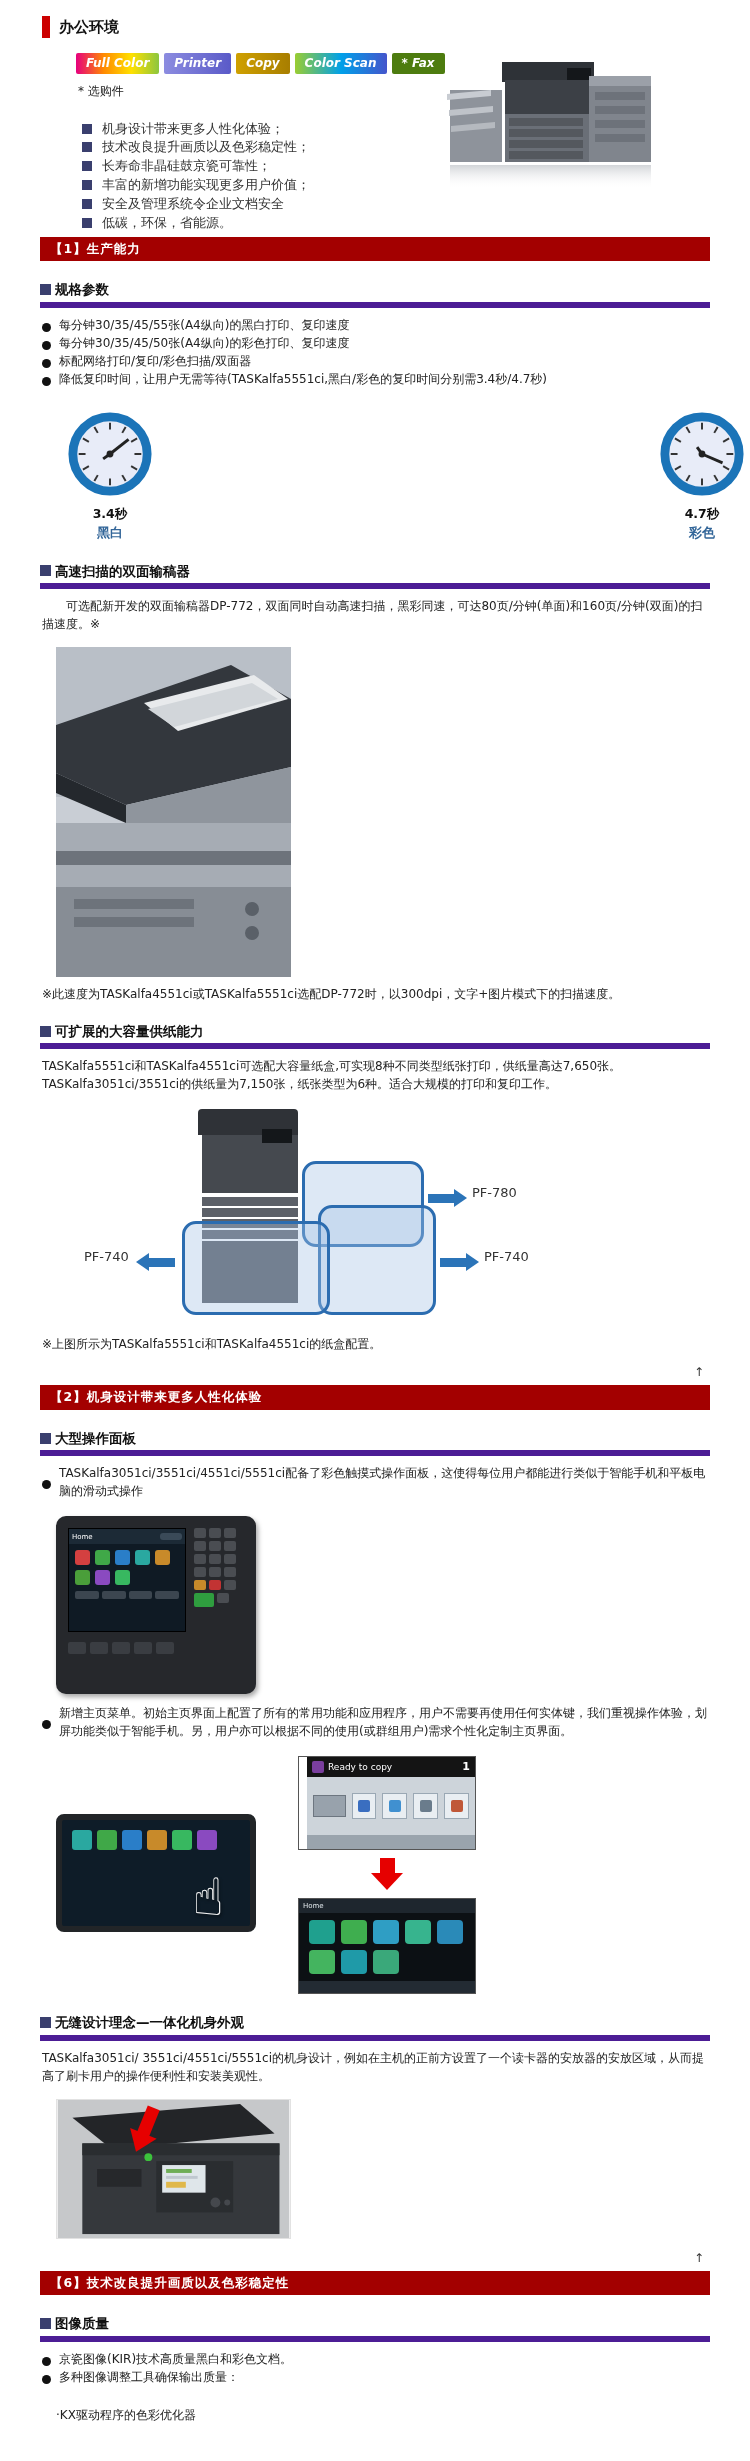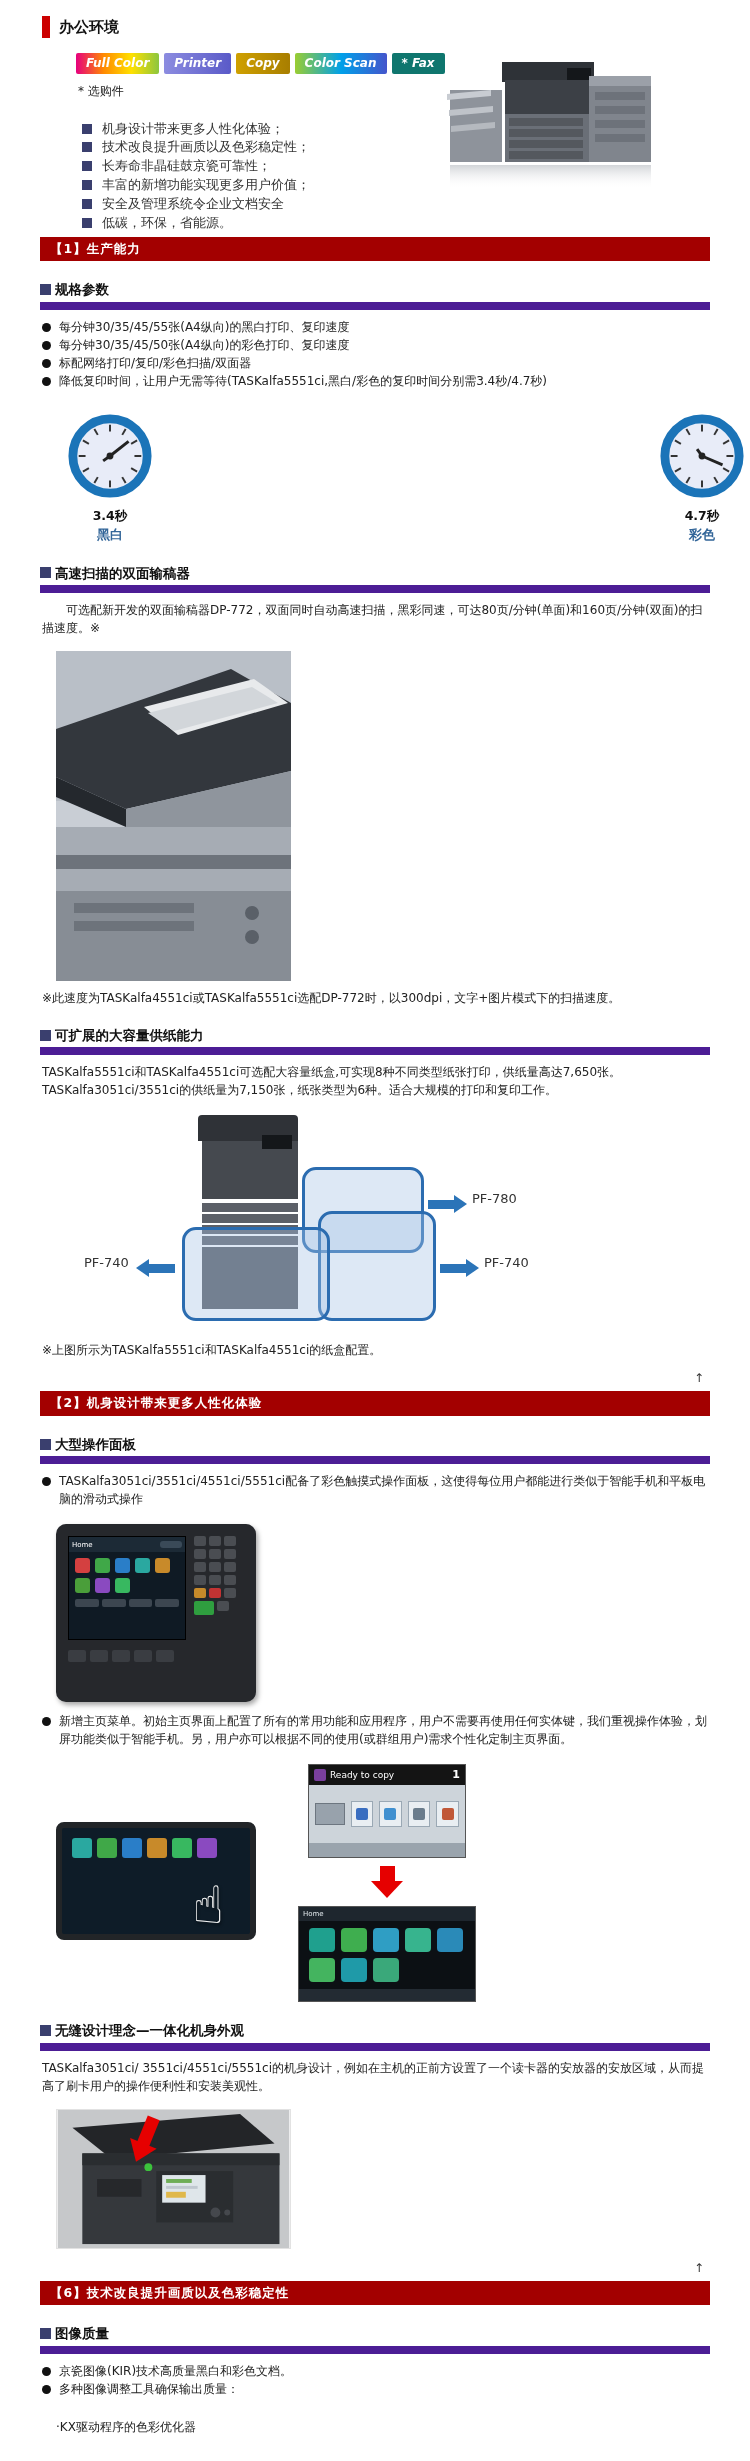--- a/index.html
+++ b/index.html
@@ -18,38 +18,38 @@
   .title-row { display:flex; align-items:center; padding:16px 0 0 42px; }
   .red-bar { width:8px; height:22px; background:#cc0000; margin-right:9px; }
   .page-title { font-size:15px; font-weight:bold; color:#111; }
   .badge-row { display:flex; gap:5px; margin:14px 0 0 76px; }
   .badge { color:#fff; font-weight:bold; font-style:italic; font-size:12px;
            padding:1px 10px 2px 10px; border-radius:2px; white-space:nowrap; }
   .badge-fullcolor { background:linear-gradient(90deg,#e6007e,#ff8a00,#ffe000,#8cc63f); }
   .badge-printer   { background:linear-gradient(90deg,#8c8ce0,#5a5ac8); }
   .badge-copy      { background:linear-gradient(90deg,#cfa000,#a87e00); }
   .badge-colorscan { background:linear-gradient(90deg,#9acd32,#00a0e9,#4455cc); }
-  .badge-fax       { background:#0f766e; }
+  .badge-fax       { background:#4d7c0f; }
   .opt-note { margin:8px 0 12px 78px; font-size:12px; color:#222; }
   .feature-list { margin:20px 0 0 82px; }
   .feature-item { display:flex; align-items:flex-start; font-size:13px; color:#333; line-height:1.45; }
   .sq-icon { display:inline-block; width:10px; height:10px; background:#3a3f6e; margin:4px 10px 0 0; flex:0 0 auto; }
 
   
   .product-photo { position:absolute; top:32px; right:88px; width:215px; height:160px; }
 
   
   .banner { margin:4px 40px 0 40px; background:#a30000; color:#fff;
             font-weight:bold; font-size:12.5px; padding:3px 10px; letter-spacing:1px; }
-  .subhead { margin:18px 40px 0 40px; border-bottom:8px solid #4c1d95; padding-bottom:2px;
+  .subhead { margin:18px 40px 0 40px; border-bottom:6px solid #4c1d95; padding-bottom:2px;
              font-weight:bold; font-size:13.5px; color:#111; display:flex; align-items:center; }
   .subhead .sq2 { display:inline-block; width:11px; height:11px; background:#3a3f6e; margin-right:4px; }
 
   .bullets { margin:8px 40px 0 42px; }
-  .bullet { display:flex; align-items:flex-start; font-size:12px; color:#222; }
+  .bullet { display:flex; align-items:center; font-size:12px; color:#222; }
   .dot-icon { flex:0 0 auto; width:9px; height:9px; border-radius:50%; background:#111; margin:5px 8px 0 0; }
   .para { margin:8px 40px 0 42px; font-size:12px; color:#222; text-indent:2em; }
   .note { margin:8px 40px 0 42px; font-size:12px; color:#222; }
 
   .up-row { margin:10px 46px 2px 0; text-align:right; }
   .up-link { color:#333; text-decoration:none; font-size:12px; }
 
   
   .clock-row { display:flex; gap:62px; margin:22px 0 14px 62px;justify-content:space-between; }
   .clock-box { width:96px; text-align:center; }
@@ -95,21 +95,21 @@
   .key-orange { background:#c78a2a; }
   .panel-bottomkeys { position:absolute; left:12px; top:126px; width:118px; display:flex; gap:4px; }
   .bkey { width:18px; height:12px; background:#3a3d42; border-radius:2px; }
 
   .flow-row { display:flex; margin:16px 0 0 56px; }
   .hand-panel { margin-top:58px; width:200px; height:118px; background:#0e1c28; border:6px solid #222528;
                 border-radius:8px; position:relative; overflow:hidden; }
   .hand-glyph { position:absolute; right:26px; bottom:-10px; font-size:52px; color:#f2f2f2;
                 text-shadow:1px 2px 3px rgba(0,0,0,.6); }
   .shots-col { margin-left:42px; display:flex; flex-direction:column; align-items:center; }
-  .shot { width:158px; border:1px solid #555; }
+  .shot { width:178px; border:1px solid #555;padding-left:8px; }
   .shot-header { height:20px; background:#141414; display:flex; align-items:center; padding:0 5px; }
   .shot-logo { width:12px; height:12px; background:#7a3f9e; border-radius:2px; margin-right:4px; }
   .shot-title { color:#fff; font-size:9px; }
   .shot-copies { margin-left:auto; color:#fff; font-size:11px; font-weight:bold; }
   .shot-body { height:58px; background:#cdd4da; display:flex; align-items:center; gap:6px; padding:0 6px; }
   .shot-sidebtn { width:34px; height:22px; background:#98a2ac; border:1px solid #6d7680; }
   .shot-tile { width:26px; height:26px; background:#e9eef2; border:1px solid #9aa8b4; display:flex; align-items:center; justify-content:center; }
   .tile-glyph { width:12px; height:12px; border-radius:2px; }
   .shot-footer { height:14px; background:#9aa4ad; }
   .red-arrow { margin:8px 0; display:flex; flex-direction:column; align-items:center; }

